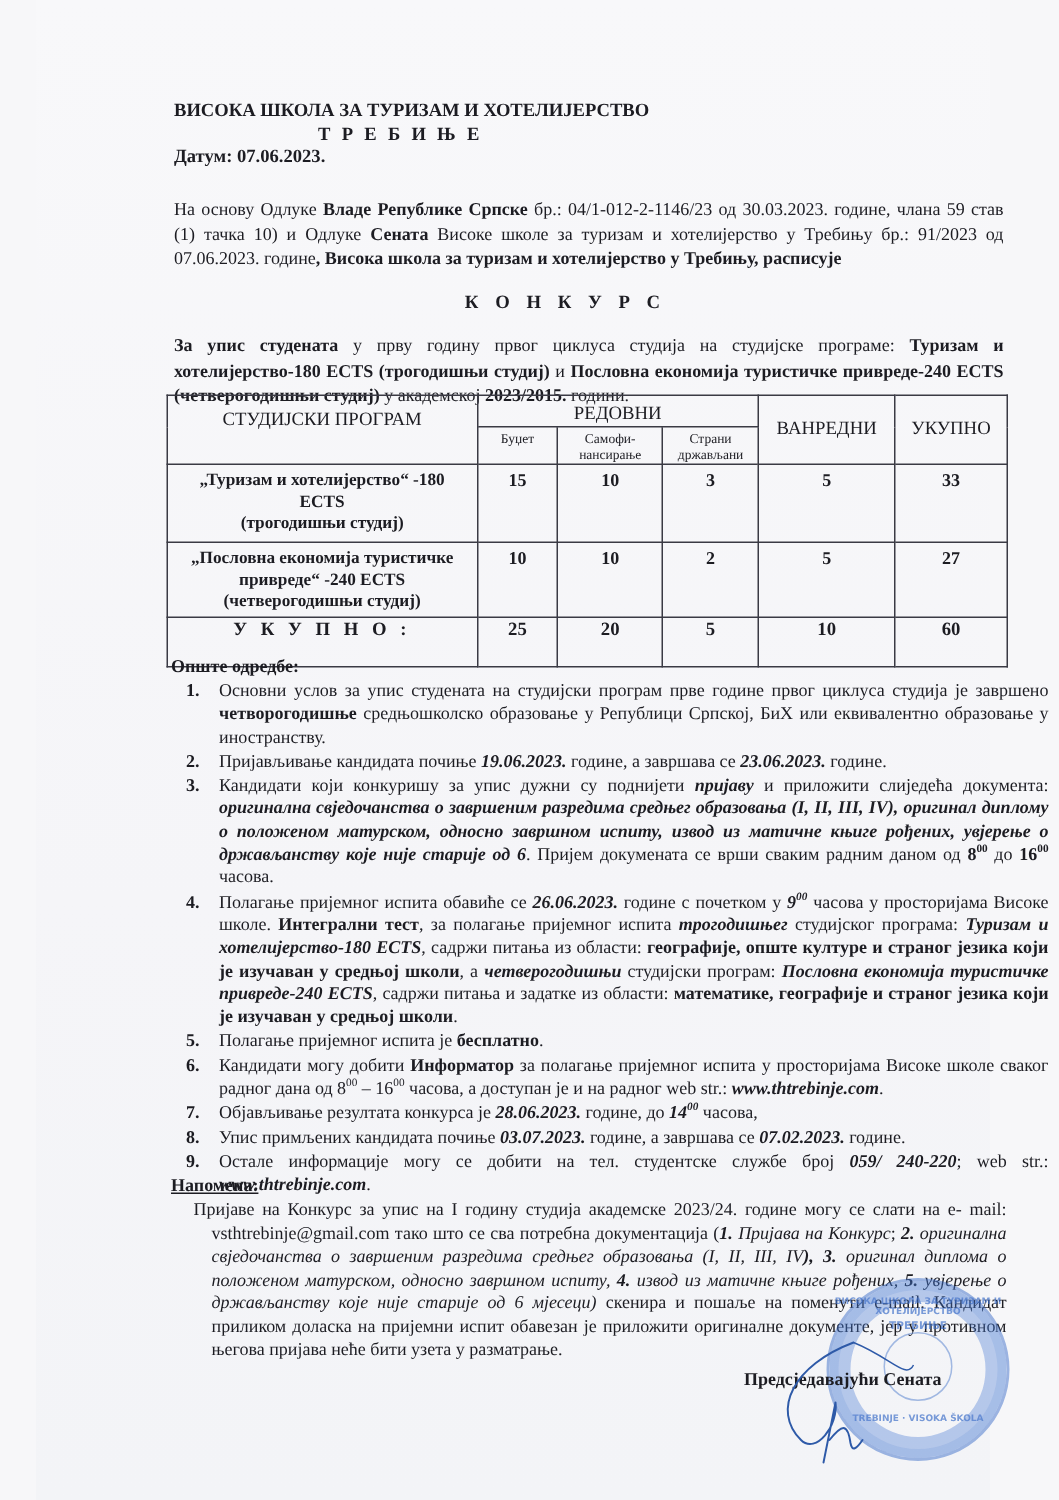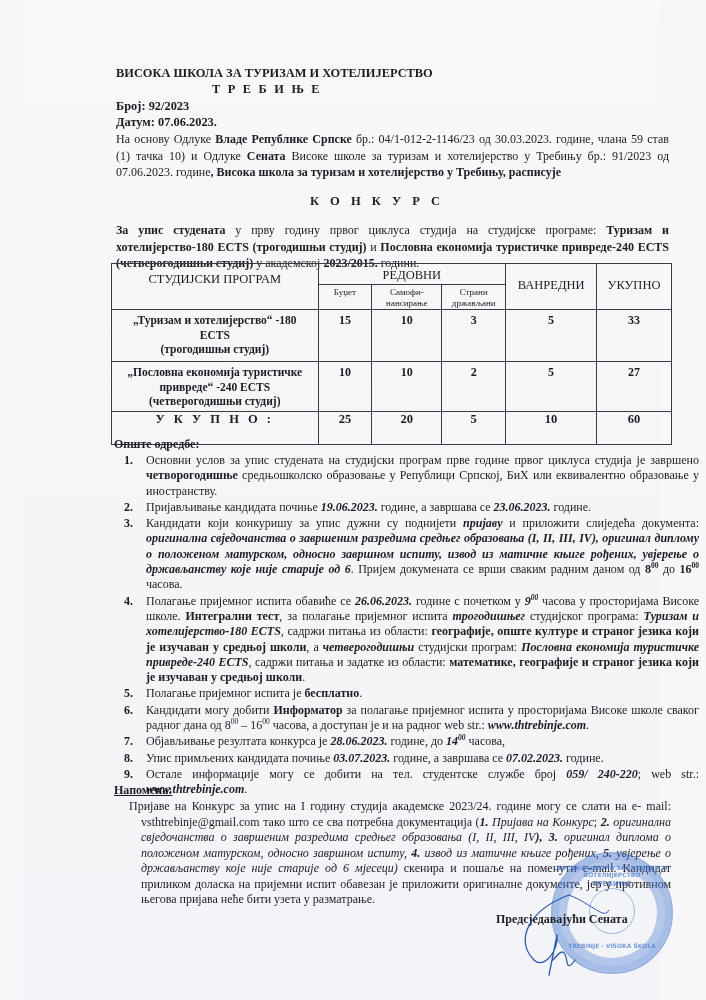--- a/index.html
+++ b/index.html
@@ -78,21 +78,20 @@
   .sig { left: 485px; top: 890px; }
 </style>
 </head>
 <body>
 
 <div class="page">
 
   <div class="abs header">
     <div>ВИСОКА ШКОЛА ЗА ТУРИЗАМ И ХОТЕЛИЈЕРСТВО</div>
     <div class="city">Т Р Е Б И Њ Е</div>
-    <div class="meta">Број: 92/2023</div>
     <div>Датум: 07.06.2023.</div>
   </div>
 
   <div class="abs para" style="top:131px;">
     <span>На основу Одлуке </span><span class="b">Владе Републике Српске</span><span> бр.: 04/1-012-2-1146/23 од 30.03.2023. године, члана 59 став (1) тачка 10) и Одлуке </span><span class="b">Сената</span><span>  Високе школе за туризам и хотелијерство у Требињу бр.: 91/2023 од 07.06.2023. године</span><span class="b">, Висока школа за туризам и хотелијерство у Требињу,  расписује</span>
   </div>
 
   <div class="abs title">К О Н К У Р С</div>
 
   <div class="abs para" style="top:222px;">

